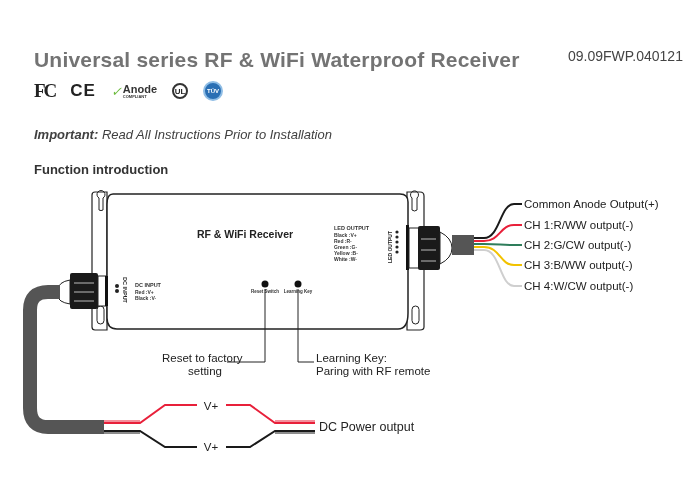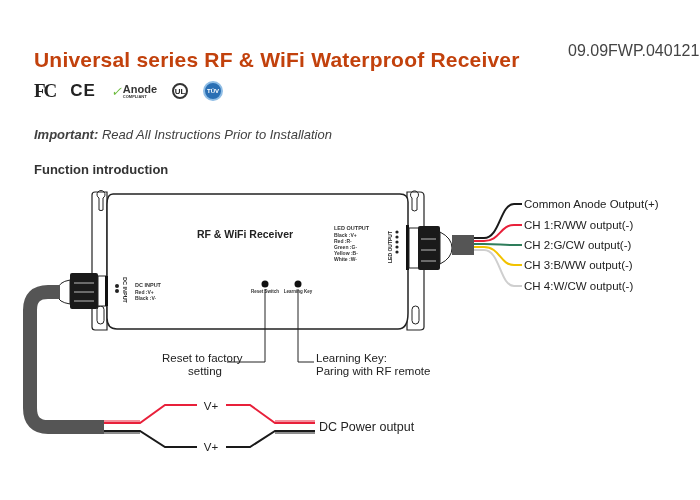--- a/index.html
+++ b/index.html
@@ -1,19 +1,19 @@
 <!DOCTYPE html>
 <html><head>
 <meta charset="utf-8">
 <style>
   html, body { margin:0; padding:0; background:#fff; }
   body { width:700px; height:500px; position:relative; overflow:hidden; font-family:"Liberation Sans", sans-serif; color:#222; }
   .abs { position:absolute; }
-  #title { left:34px; top:48px; font-size:21px; font-weight:bold; color:#c2410c; letter-spacing:0.2px; white-space:nowrap; }
-  #docnum { left:568px; top:42px; font-size:16px; color:#444; }
+  #title { left:34px; top:48px; font-size:21px; font-weight:bold; color:#737373; letter-spacing:0.2px; white-space:nowrap; }
+  #docnum { left:568px; top:48px; font-size:14px; color:#444; }
   #certs { left:34px; top:81px; height:20px; display:flex; align-items:center; gap:15px; }
   .cert { font-weight:bold; color:#222; }
   #important { left:34px; top:127px; font-size:13px; font-style:italic; color:#404040; white-space:nowrap; }
   #important b { font-weight:bold; }
   #funcintro { left:34px; top:162px; font-size:13px; font-weight:bold; color:#333; }
   svg text { font-family:"Liberation Sans", sans-serif; }
   .lbl { font-size:11.5px; fill:#222; }
   .small { font-size:5px; fill:#333; font-weight:bold; }
 </style>
 </head>

